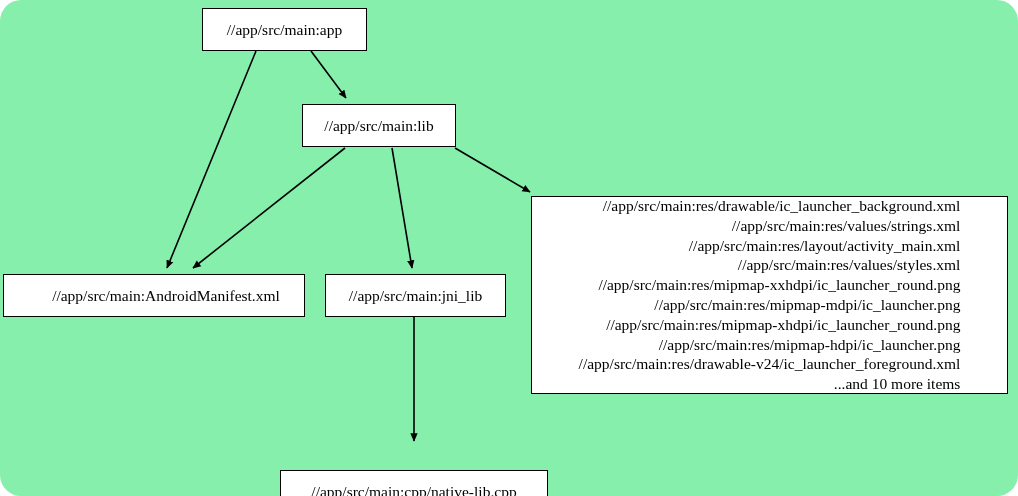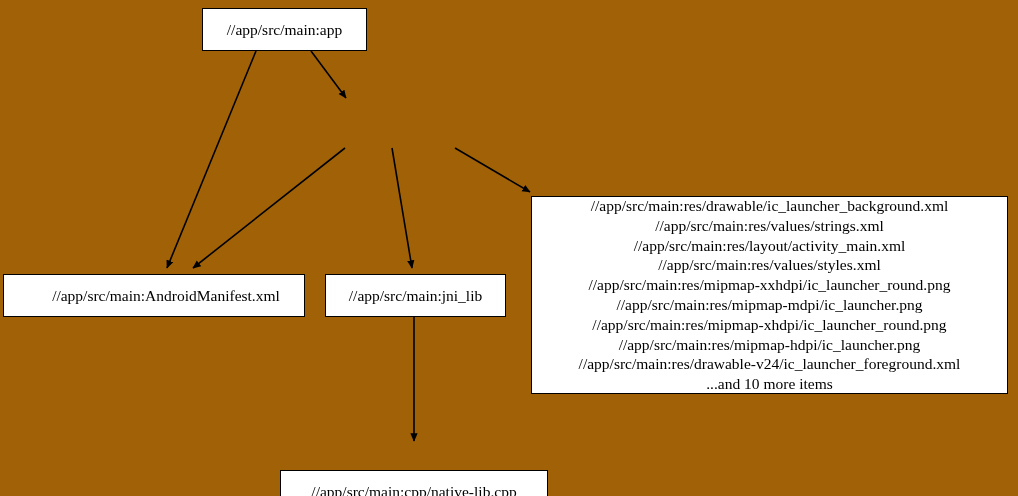--- a/index.html
+++ b/index.html
@@ -4,23 +4,24 @@
 <style>
   html, body {
     margin: 0;
     padding: 0;
     background: #ffffff;
   }
   #graph-canvas {
     position: relative;
     width: 1018px;
     height: 496px;
-    background: #a16207;
+    background: #86efac;
     font-family: "Liberation Serif", "DejaVu Serif", serif;
     overflow: hidden;
+    border-radius: 21px;
   }
   #edge-layer {
     position: absolute;
     left: 0;
     top: 0;
     width: 1018px;
     height: 496px;
     pointer-events: none;
   }
   .node {
@@ -38,20 +39,21 @@
     white-space: nowrap;
   }
   .node-label {
     display: block;
     padding: 0 2px;
   }
   .node-multiline {
     white-space: pre;
     line-height: 19.8px;
     font-size: 15.5px;
+    text-align: right;
   }
 </style>
 </head>
 <body>
 
 <div id="graph-canvas">
 
   <svg id="edge-layer" viewBox="0 0 1018 496" width="1018" height="496">
     <defs>
       <marker id="arrowhead" viewBox="0 0 10 10" refX="9.2" refY="5" markerWidth="5.2" markerHeight="5.2" orient="auto-start-reverse">
@@ -69,20 +71,23 @@
 
     <line x1="455" y1="148" x2="530" y2="192" stroke="#000000" stroke-width="1.6" marker-end="url(#arrowhead)"></line>
 
     <line x1="414" y1="317" x2="414" y2="441" stroke="#000000" stroke-width="1.6" marker-end="url(#arrowhead)"></line>
   </svg>
 
   <div class="node" id="node-app" style="left: 202px; top: 8px; width: 165px; height: 43px; border-color: rgb(0, 0, 0);">
     <span class="node-label">//app/src/main:app</span>
   </div>
 
+  <div class="node" id="node-lib" style="left: 302px; top: 104px; width: 154px; height: 43px; border-color: rgb(0, 0, 0);">
+    <span class="node-label">//app/src/main:lib</span>
+  </div>
 
   <div class="node" id="node-manifest" style="left: 3px; top: 274px; width: 302px; height: 43px; border-color: rgb(0, 0, 0); padding-left: 24px;">
     <span class="node-label">//app/src/main:AndroidManifest.xml</span>
   </div>
 
   <div class="node" id="node-jni-lib" style="left: 325px; top: 274px; width: 181px; height: 43px; border-color: rgb(0, 0, 0);">
     <span class="node-label">//app/src/main:jni_lib</span>
   </div>
 
   <div class="node" id="node-native-lib" style="left: 280px; top: 447px; width: 268px; height: 43px; border-color: rgb(0, 0, 0); margin-top: 23px;">

